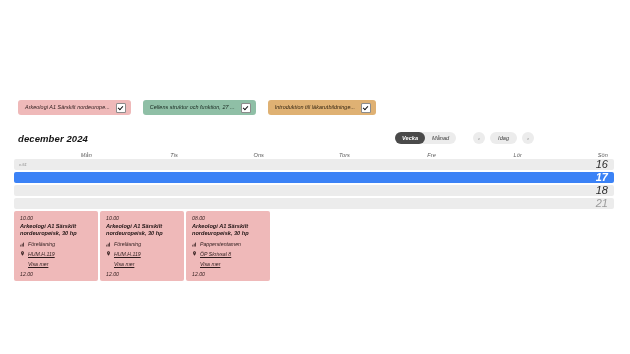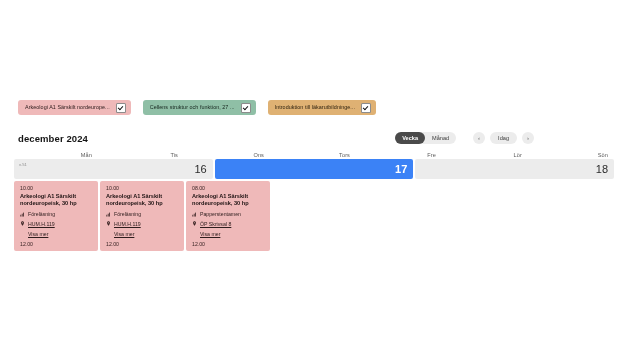--- a/index.html
+++ b/index.html
@@ -14,20 +14,21 @@
     font-family: "Liberation Sans", sans-serif;
     color: #1c1c1c;
     -webkit-font-smoothing: antialiased;
   }
 
   .page {
     position: relative;
     width: 550px;
     height: 354px;
     box-sizing: border-box;
+    font-style: italic;
   }
 
   
   .chips-row {
     position: absolute;
     left: 18px;
     top: 100px;
     display: flex;
     align-items: center;
     gap: 12px;
@@ -153,20 +154,21 @@
     text-align: right;
     font-size: 5.6px;
     color: #5b5b5b;
     padding-right: 6px;
     box-sizing: border-box;
     letter-spacing: 0.1px;
   }
   .daynum-row {
     display: flex;
     gap: 2px;
+    flex-direction: column;
   }
   .daynum-cell {
     flex: 1 1 0;
     height: 20px;
     background: #ececec;
     border-radius: 2px;
     display: flex;
     align-items: center;
     justify-content: flex-end;
     padding: 0 6px;
@@ -300,20 +302,23 @@
         <div class="daynum-cell">
           <span class="weeknum">v.51</span>
           <span class="daynum">16</span>
         </div>
         <div class="daynum-cell today">
           <span class="daynum">17</span>
         </div>
         <div class="daynum-cell">
           <span class="daynum">18</span>
         </div>
+        <div class="daynum-cell dim">
+          <span class="daynum">21</span>
+        </div>
       </div>
     <div class="events-row" id="eventsRow">
         <div class="events-col">
           <div class="event-card" style="background: rgb(239, 185, 185);">
             <div class="ev-time">10.00</div>
             <div class="ev-title">Arkeologi A1 Särskilt nordeuropeisk, 30 hp</div>
             <div class="ev-meta">
               <svg class="ico" viewBox="0 0 10 10">
                 <rect x="0.8" y="5.5" width="1.6" height="3.6" fill="#3b2424"></rect>
                 <rect x="3.6" y="3.4" width="1.6" height="5.7" fill="#3b2424"></rect>

